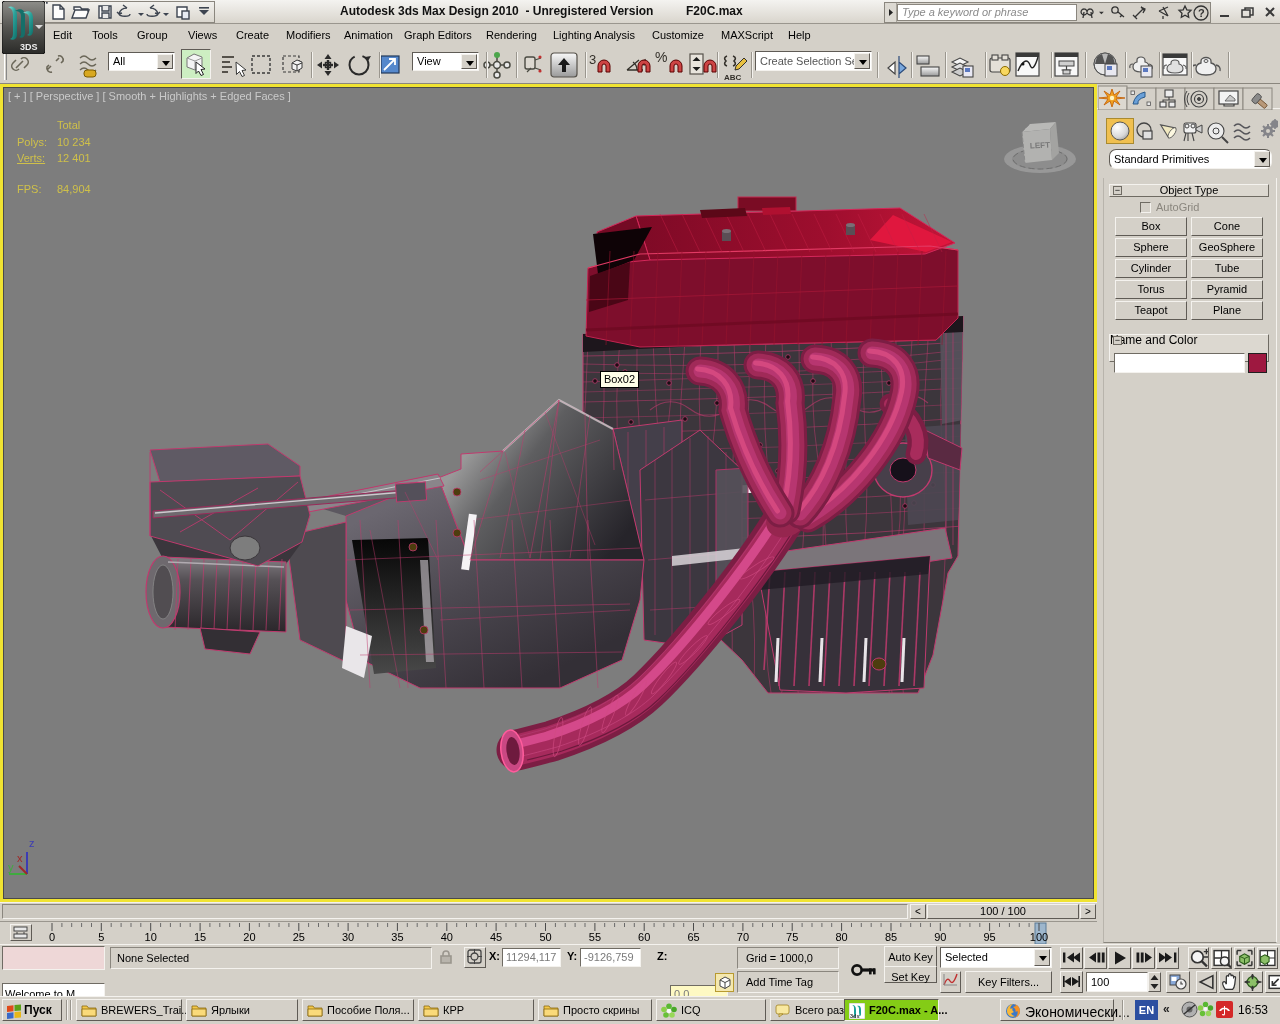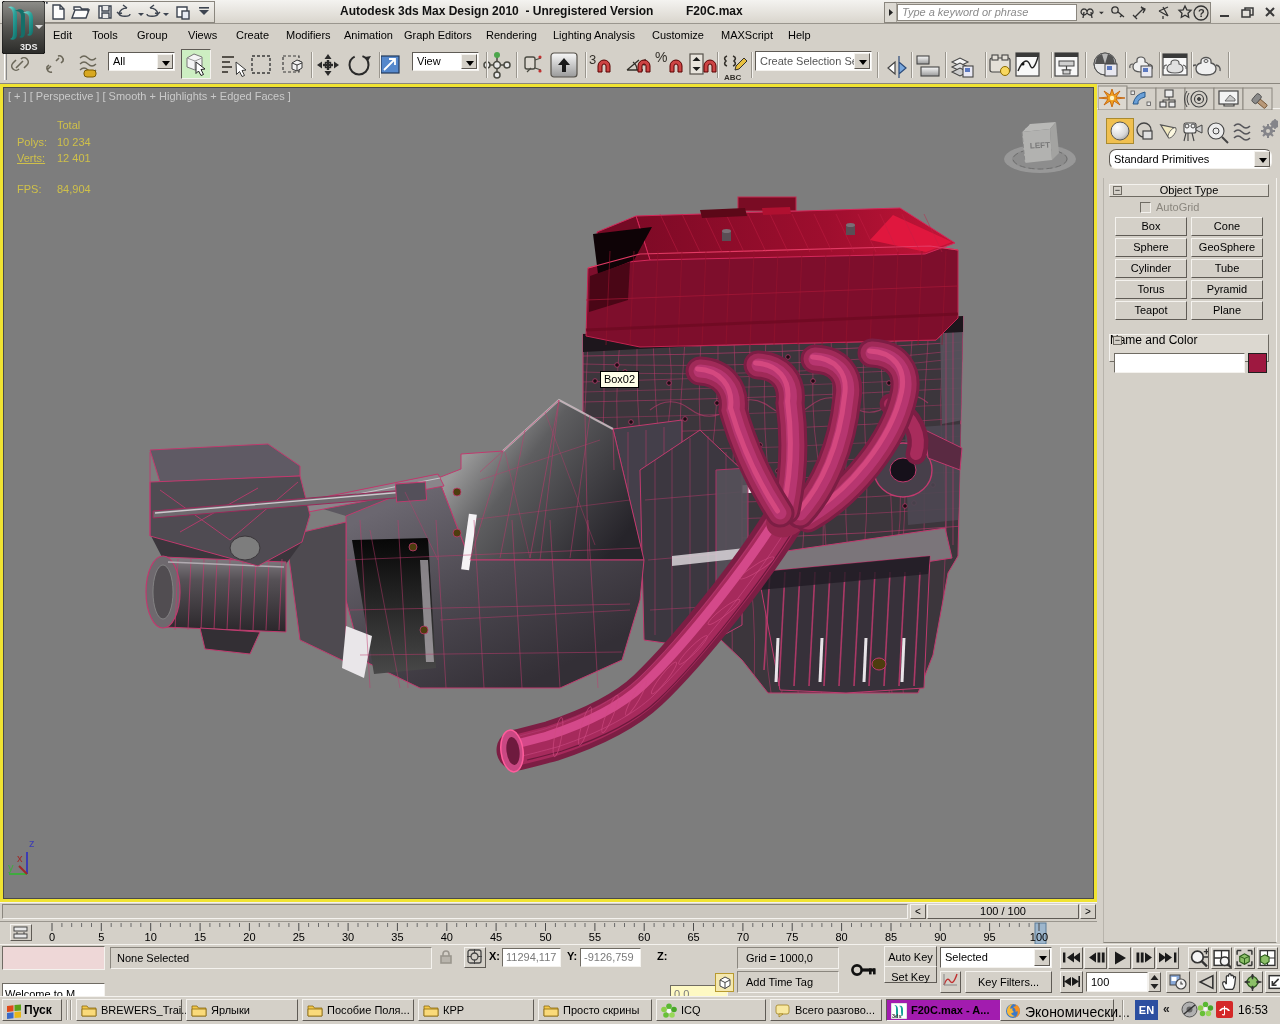--- a/index.html
+++ b/index.html
@@ -1062,21 +1062,21 @@
       </svg>
       <span style="position:absolute;left:24px;top:4px;font-size:11px;white-space:nowrap;overflow:hidden;">ICQ</span>
     </div>
     <div class="btn abs" style="left:770px;top:999px;width:112px;height:22px;">
       <svg class="abs" style="left:4px;top:4px;" width="16" height="14" viewBox="0 0 16 14">
         <rect x="1" y="1" width="13" height="9" rx="2" fill="#f8e8a0" stroke="#a08020" stroke-width="0.8"></rect>
         <path d="M4,10 l0,3 4,-3 z" fill="#f8e8a0" stroke="#a08020" stroke-width="0.8"></path>
       </svg>
       <span style="position:absolute;left:24px;top:4px;font-size:11px;white-space:nowrap;overflow:hidden;">Всего разгово...</span>
     </div>
-    <div class="btn abs" style="left:886px;top:999px;width:126px;height:22px;border-color:#5f5b55 #f4f2ee #f4f2ee #5f5b55;background:#a21caf;">
+    <div class="btn abs" style="left:844px;top:999px;width:95px;height:22px;border-color:#5f5b55 #f4f2ee #f4f2ee #5f5b55;background:#84cc16;">
       <svg class="abs" style="left:4px;top:3px;" width="16" height="16" viewBox="0 0 16 16">
         <rect width="16" height="16" fill="#fff" stroke="#888" stroke-width="0.5"></rect>
         <path d="M3,2 c3,0 4,2 4,5 l0,5 c0,2 -2,3 -3,2 c2,0 1,-2 1,-4 l0,-5 c0,-2 -1,-3 -2,-3 z M8,3 c3,-1 4,1 4,4 l0,4 c0,2 -1,2 -2,2 c1,-1 0,-2 0,-4 l0,-3 c0,-2 -1,-3 -2,-3 z" fill="#18a098"></path>
         <text x="1" y="15" font-size="5.5" font-weight="bold" fill="#333" font-family="Liberation Sans">3ds</text>
       </svg>
       <span style="position:absolute;left:24px;top:4px;font-size:11px;font-weight:bold;white-space:nowrap;overflow:hidden;">F20C.max - A...</span>
     </div>
     <div class="btn abs" style="left:1000px;top:999px;width:114px;height:22px;">
       <svg class="abs" style="left:4px;top:3px;" width="16" height="16" viewBox="0 0 16 16">
         <circle cx="8" cy="8" r="7" fill="#3a78c8"></circle>

